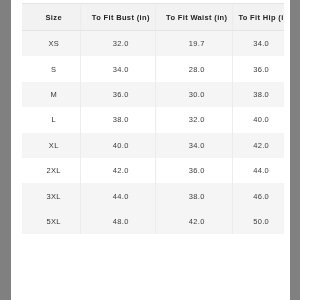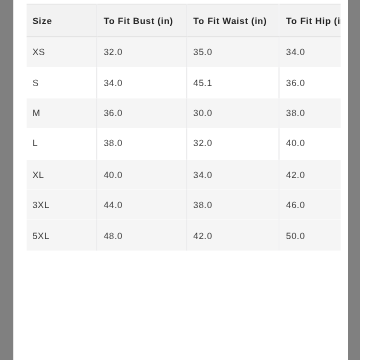--- a/index.html
+++ b/index.html
@@ -59,21 +59,21 @@
     border-top: 1px solid #e4e4e4;
   }
 
   table.size-chart col.c-size  { width: 22.5%; }
   table.size-chart col.c-bust  { width: 28.5%; }
   table.size-chart col.c-waist { width: 29.5%; }
   table.size-chart col.c-hip   { width: 19.5%; }
 
   table.size-chart th,
   table.size-chart td {
-    text-align: left;
+    text-align: center;
     vertical-align: middle;
     padding: 0 0 0 5px;
     border-right: 1px solid #ececed;
     white-space: nowrap;
     overflow: hidden;
   }
   table.size-chart th:last-child,
   table.size-chart td:last-child {
     border-right: none;
   }
@@ -131,46 +131,52 @@
             <th>To Fit Bust (in)</th>
             <th>To Fit Waist (in)</th>
             <th>To Fit Hip (in)</th>
           </tr>
         </thead>
 
         <tbody id="table-body">
             <tr class="shaded">
               <td class="cell-size">XS</td>
               <td>32.0</td>
-              <td>35.0</td>
+              <td>19.7</td>
               <td>34.0</td>
             </tr>
             <tr>
               <td class="cell-size">S</td>
               <td>34.0</td>
-              <td>45.1</td>
+              <td>28.0</td>
               <td>36.0</td>
             </tr>
             <tr class="shaded">
               <td class="cell-size">M</td>
               <td>36.0</td>
               <td>30.0</td>
               <td>38.0</td>
             </tr>
             <tr>
               <td class="cell-size">L</td>
               <td>38.0</td>
               <td>32.0</td>
               <td>40.0</td>
             </tr>
             <tr class="shaded">
               <td class="cell-size">XL</td>
               <td>40.0</td>
               <td>34.0</td>
               <td>42.0</td>
+            </tr>
+            <tr>
+              <td class="cell-size">2XL</td>
+              <td>42.0</td>
+              <td>36.0</td>
+              <td>44.0</td>
             </tr>
             <tr class="shaded">
               <td class="cell-size">3XL</td>
               <td>44.0</td>
               <td>38.0</td>
               <td>46.0</td>
             </tr>
             <tr class="shaded">
               <td class="cell-size">5XL</td>
               <td>48.0</td>

